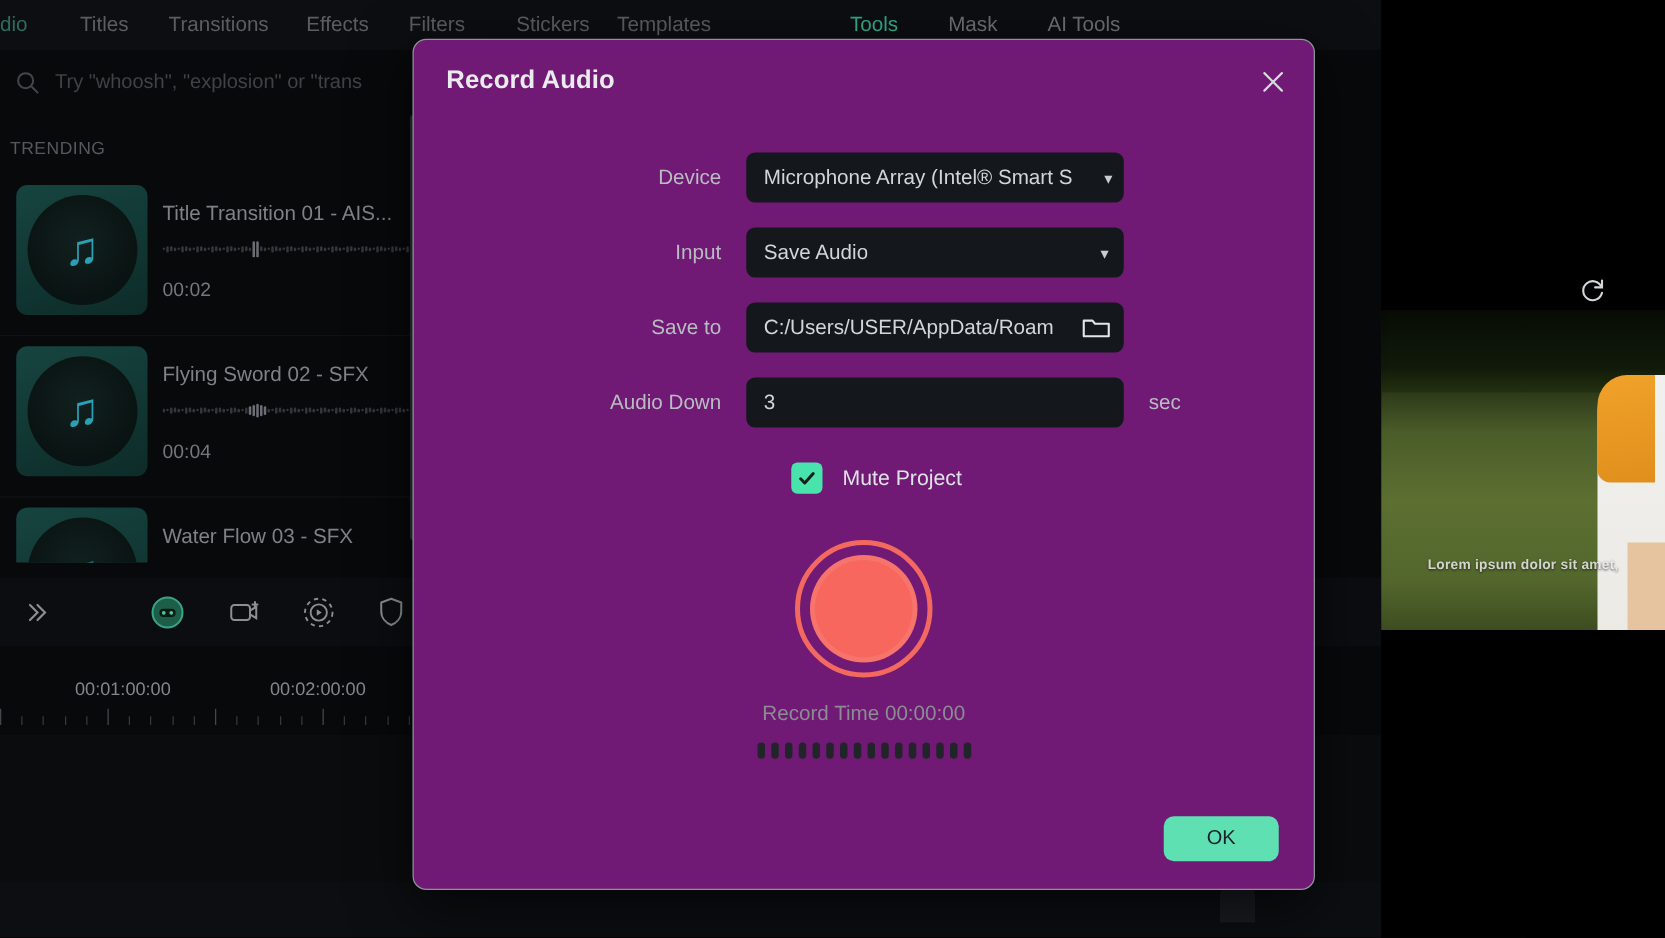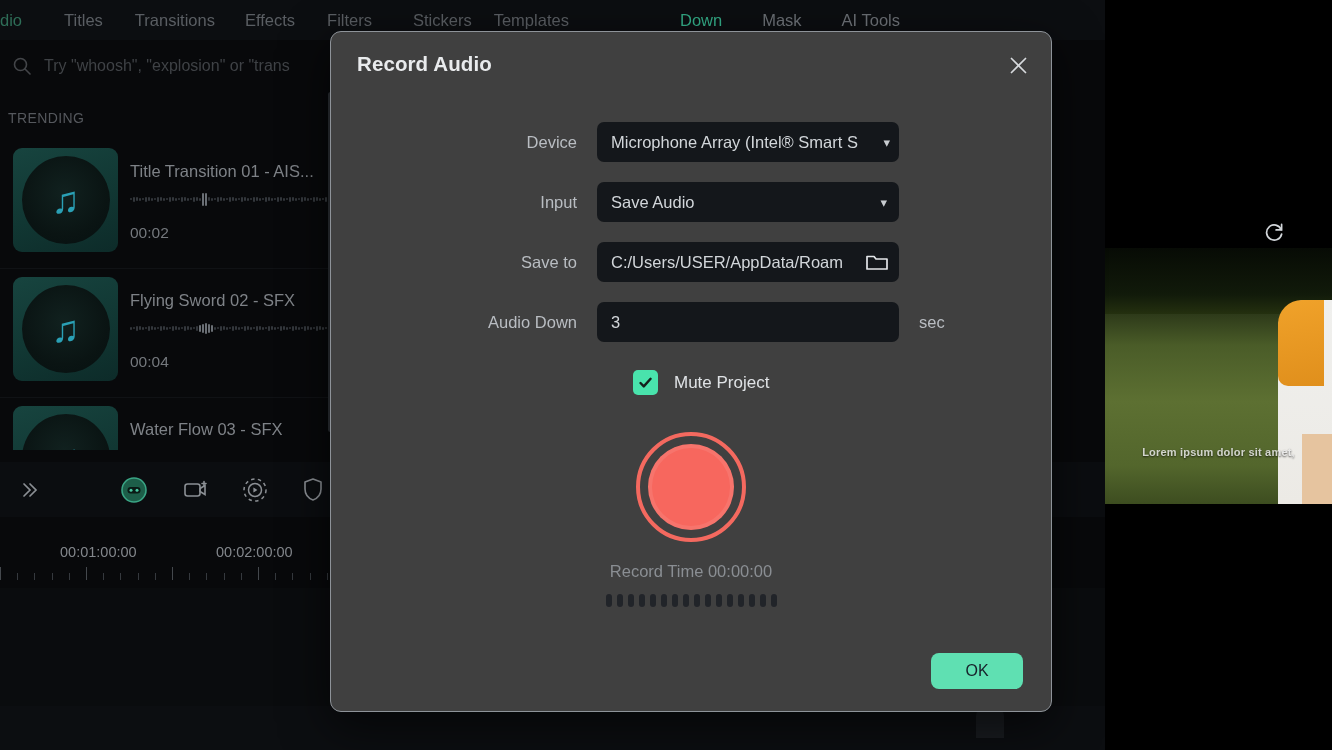--- a/index.html
+++ b/index.html
@@ -127,21 +127,21 @@
     text-shadow: 0 1px 2px rgba(0,0,0,.8); opacity: .85;
   }
   .bg-stub {
     position: absolute; left: 976px; top: 708px; width: 28px; height: 30px;
     background: #191c20; border-radius: 8px 8px 0 0;
   }
 
   
   .modal {
     position: absolute; left: 330px; top: 31px; width: 722px; height: 681px;
-    background: #404040; border: 1px solid #8e9399; border-radius: 11px;
+    background: #701a75; border: 1px solid #8e9399; border-radius: 11px;
     box-shadow: 0 14px 48px rgba(0,0,0,.6);
   }
   .modal-title {
     position: absolute; left: 26px; top: 20px;
     font-size: 20.5px; color: #e9ebed; font-weight: bold; letter-spacing: .1px;
   }
   .modal-close {
     position: absolute; right: 16px; top: 16px; width: 34px; height: 34px;
     display: flex; align-items: center; justify-content: center;
     color: #d7dadd; cursor: pointer; border-radius: 6px;
@@ -216,21 +216,21 @@
       <div class="topnav-item" style="margin-left:42px">Titles</div>
       <div class="topnav-item" style="margin-left:32px">Transitions</div>
       <div class="topnav-item" style="margin-left:30px">Effects</div>
       <div class="topnav-item" style="margin-left:32px">Filters</div>
       <div class="topnav-item" style="margin-left:41px">Stickers</div>
       <div class="topnav-item" style="margin-left:22px">Templates</div>
     </div>
 
     <div class="basic-tabs">
       <div class="bt-pill"></div>
-      <div class="bt active" style="margin-left:38px;z-index:2">Down</div>
+      <div class="bt active" style="margin-left:38px;z-index:2">Tools</div>
       <div class="bt" style="z-index:2">Mask</div>
       <div class="bt" style="z-index:2">AI Tools</div>
     </div>
 
     <div class="searchbar">
       <span class="search-ico">
         <svg width="20" height="20" viewBox="0 0 20 20" fill="none" stroke="#8b8f94" stroke-width="1.6">
           <circle cx="8.5" cy="8.5" r="6"></circle>
             <line x1="13" y1="13" x2="18" y2="18" stroke-linecap="round"></line>
         </svg>

